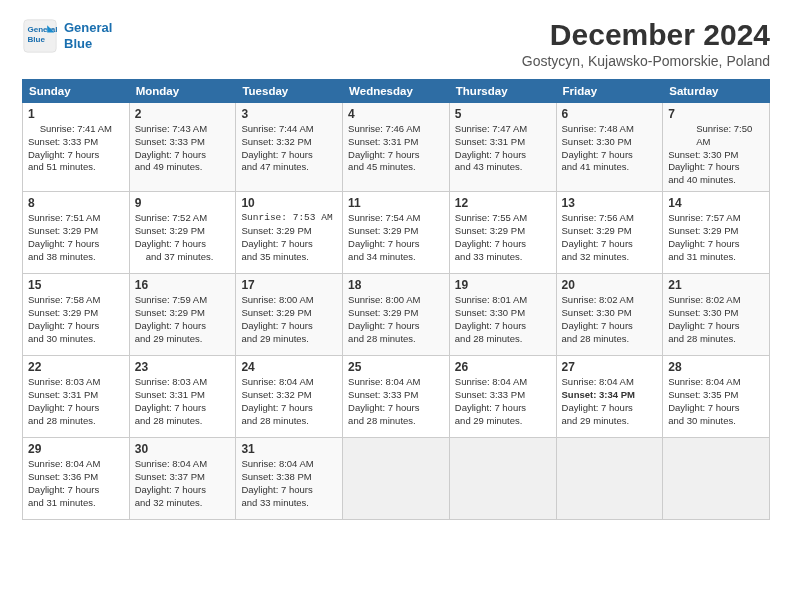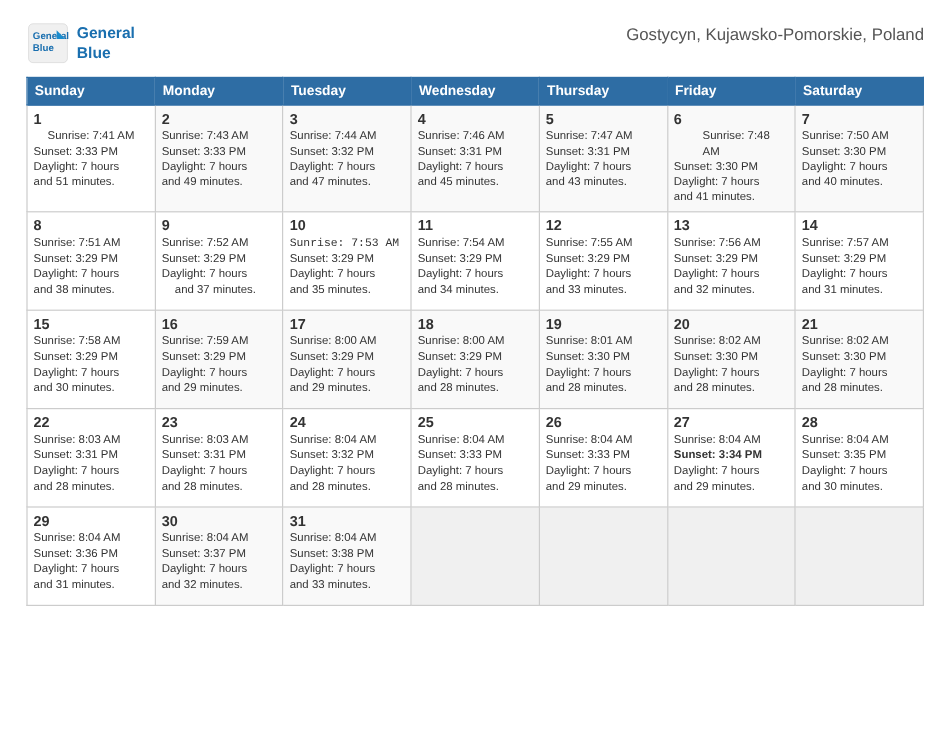--- a/index.html
+++ b/index.html
@@ -100,20 +100,21 @@
         <text x="6" y="16" font-size="9" font-weight="bold" fill="#1a6faf">General</text>
         <text x="6" y="27" font-size="9" font-weight="bold" fill="#1a6faf">Blue</text>
         <polygon points="28,8 36,16 28,16" fill="#1a8cce"></polygon>
       </svg>
       <div class="logo-text">
         <div><span>General</span></div>
         <div><span>Blue</span></div>
       </div>
     </div>
     <div class="title-area">
+      <div class="main-title">December 2024</div>
       <div class="subtitle">Gostycyn, Kujawsko-Pomorskie, Poland</div>
     </div>
   </div>
 
   <table>
     <thead>
       <tr>
         <th>Sunday</th>
         <th>Monday</th>
         <th>Tuesday</th>
@@ -155,28 +156,28 @@
           </td>
           <td>
             <span class="day-num">5</span>
             <span style="display: block; line-height: 1.35;">Sunrise: 7:47 AM</span>
             <span style="display: block; line-height: 1.35;">Sunset: 3:31 PM</span>
             <span style="display: block; line-height: 1.35;">Daylight: 7 hours</span>
             <span style="display: block; line-height: 1.35;">and 43 minutes.</span>
           </td>
           <td>
             <span class="day-num">6</span>
-            <span style="display: block; line-height: 1.35; margin-left: 24px;">Sunrise: 7:48 AM</span>
+            <span style="display: block; line-height: 1.35;">Sunrise: 7:48 AM</span>
             <span style="display: block; line-height: 1.35;">Sunset: 3:30 PM</span>
             <span style="display: block; line-height: 1.35;">Daylight: 7 hours</span>
             <span style="display: block; line-height: 1.35;">and 41 minutes.</span>
           </td>
           <td>
             <span class="day-num">7</span>
-            <span style="display: block; line-height: 1.35;">Sunrise: 7:50 AM</span>
+            <span style="display: block; line-height: 1.35; margin-left: 28px;">Sunrise: 7:50 AM</span>
             <span style="display: block; line-height: 1.35;">Sunset: 3:30 PM</span>
             <span style="display: block; line-height: 1.35;">Daylight: 7 hours</span>
             <span style="display: block; line-height: 1.35;">and 40 minutes.</span>
           </td>
         </tr>
         <tr>
           <td>
             <span class="day-num">8</span>
             <span style="display: block; line-height: 1.35;">Sunrise: 7:51 AM</span>
             <span style="display: block; line-height: 1.35;">Sunset: 3:29 PM</span>

